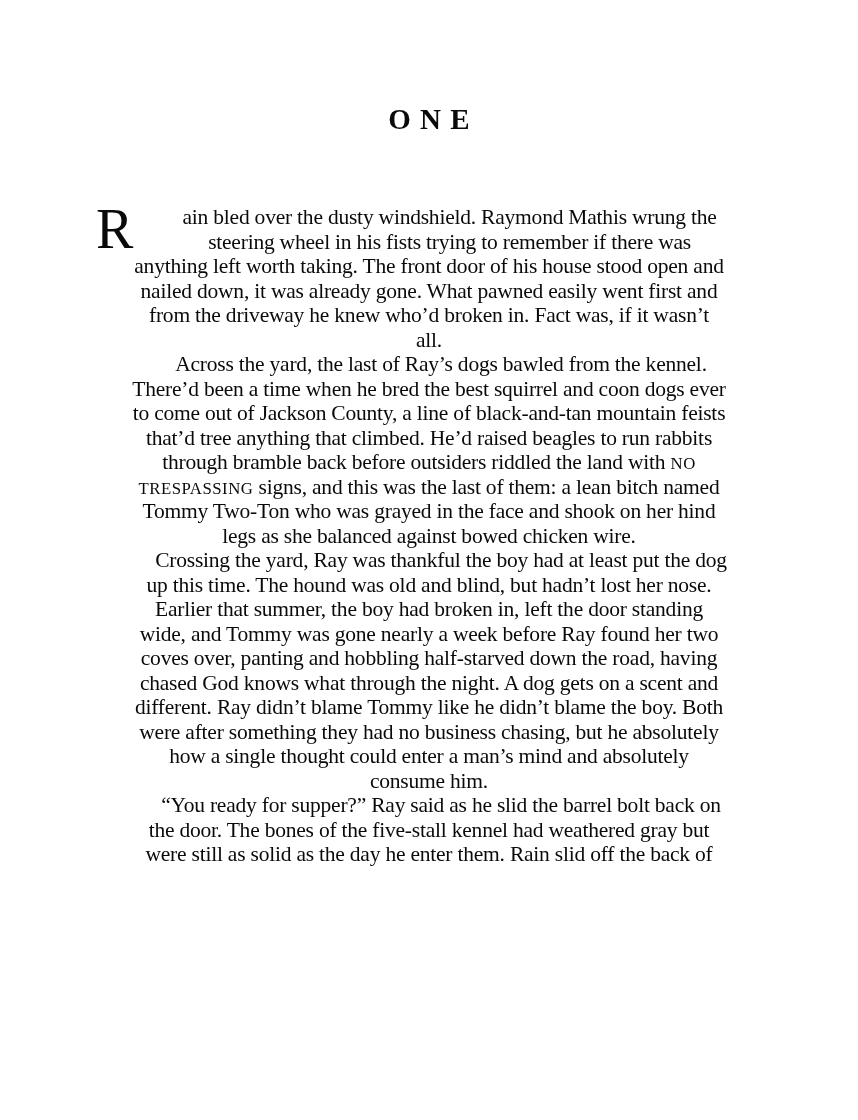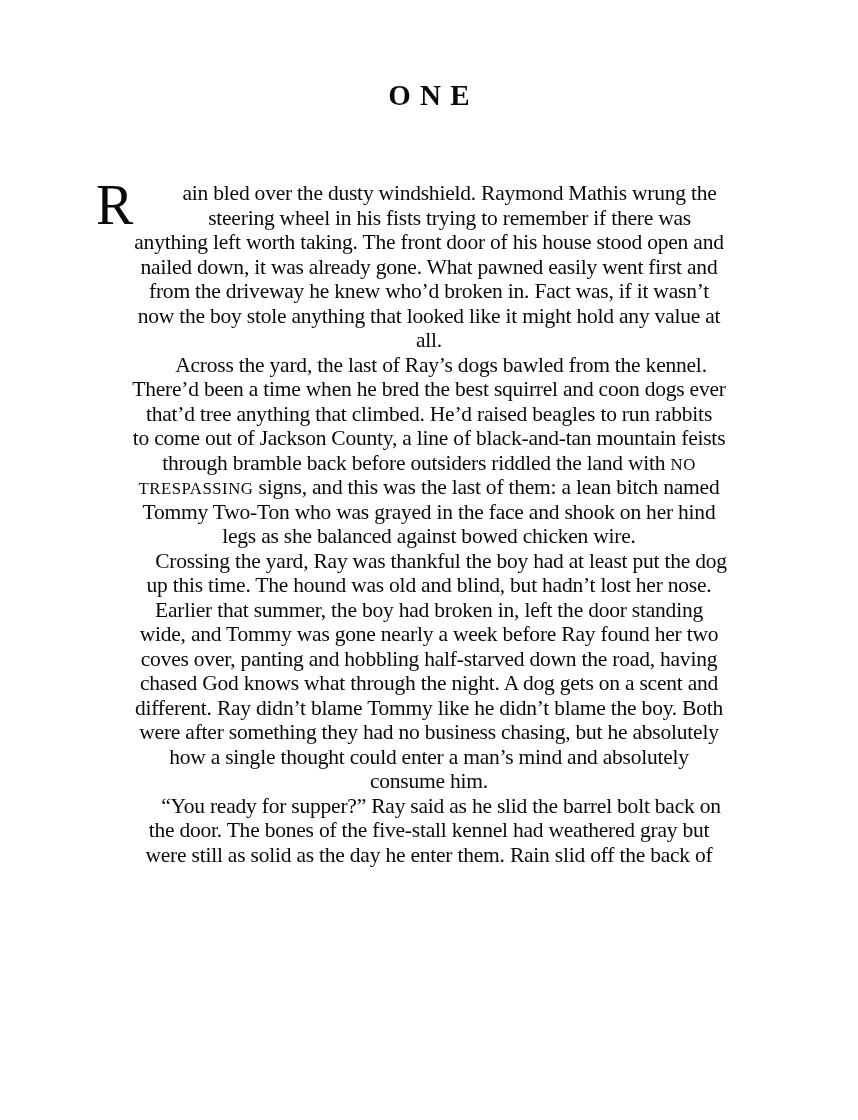--- a/index.html
+++ b/index.html
@@ -12,21 +12,21 @@
     background: #ffffff;
     font-family: "Liberation Serif", serif;
     color: #0a0a0a;
     overflow: hidden;
   }
   .page {
     position: relative;
     width: 858px;
     height: 986px;
     background: #ffffff;
-    padding-top: 80px;
+    padding-top: 104px;
     box-sizing: border-box;
   }
   .chapter-title {
     margin: 0;
     font-size: 29px;
     line-height: 31px;
     font-weight: bold;
     text-align: center;
     letter-spacing: 0.32em;
     text-indent: 0.32em;
@@ -66,26 +66,25 @@
 <div class="page">
   <h1 class="chapter-title">ONE</h1>
   <div class="text-block">
     <span class="drop-cap">R</span>
 
   <div class="line"><span class="">ain bled over the dusty windshield. Raymond Mathis wrung the</span></div>
       <div class="line"><span class="">steering wheel in his fists trying to remember if there was</span></div>
       <div class="line"><span class="">anything left worth taking. The front door of his house stood open and</span></div>
       <div class="line"><span class="">nailed down, it was already gone. What pawned easily went first and</span></div>
       <div class="line"><span class="">from the driveway he knew who’d broken in. Fact was, if it wasn’t</span></div>
-      <div class="line"><span class="">now the boy stole anything that looked like it might hold any value at</span></div>
       <div class="line"><span class="">all.</span></div>
       <div class="line indent"><span class="">Across the yard, the last of Ray’s dogs bawled from the kennel.</span></div>
       <div class="line"><span class="">There’d been a time when he bred the best squirrel and coon dogs ever</span></div>
+      <div class="line"><span class="">to come out of Jackson County, a line of black-and-tan mountain feists</span></div>
       <div class="line"><span class="">that’d tree anything that climbed. He’d raised beagles to run rabbits</span></div>
-      <div class="line"><span class="">to come out of Jackson County, a line of black-and-tan mountain feists</span></div>
       <div class="line"><span class="">through bramble back before outsiders riddled the land with </span><span class="sc">NO</span></div>
       <div class="line"><span class="sc">TRESPASSING</span><span class=""> signs, and this was the last of them: a lean bitch named</span></div>
       <div class="line"><span class="">Tommy Two-Ton who was grayed in the face and shook on her hind</span></div>
       <div class="line"><span class="">legs as she balanced against bowed chicken wire.</span></div>
       <div class="line indent"><span class="">Crossing the yard, Ray was thankful the boy had at least put the dog</span></div>
       <div class="line"><span class="">up this time. The hound was old and blind, but hadn’t lost her nose.</span></div>
       <div class="line"><span class="">Earlier that summer, the boy had broken in, left the door standing</span></div>
       <div class="line"><span class="">wide, and Tommy was gone nearly a week before Ray found her two</span></div>
       <div class="line"><span class="">coves over, panting and hobbling half-starved down the road, having</span></div>
       <div class="line"><span class="">chased God knows what through the night. A dog gets on a scent and</span></div>

